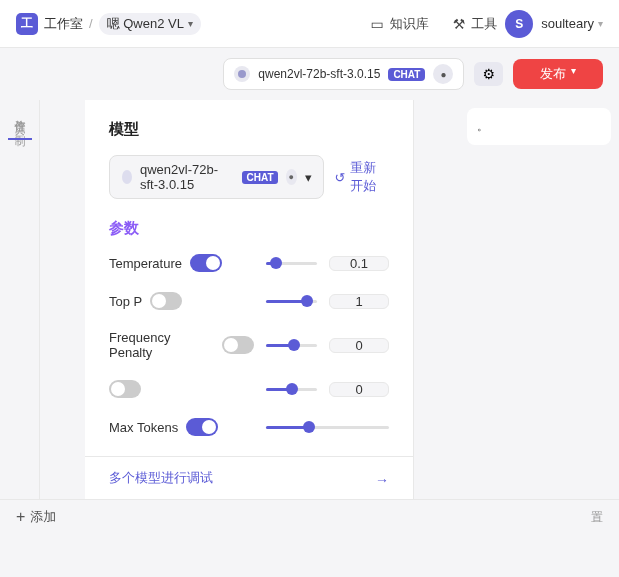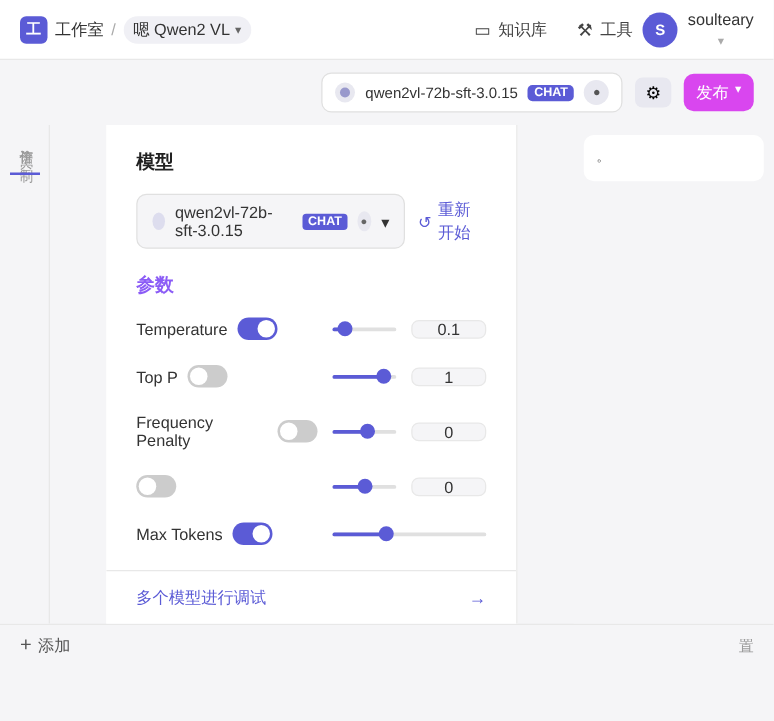--- a/index.html
+++ b/index.html
@@ -89,21 +89,20 @@
       color: white;
       font-size: 12px;
       font-weight: bold;
     }
     .user-name {
       font-size: 13px;
       color: #333;
       display: flex;
       align-items: center;
       gap: 4px;
-      flex-direction: column;
     }
     .user-name .arrow { color: #aaa; font-size: 10px; }
 
     
     .sub-nav {
       background: #f5f5f7;
       padding: 10px 16px;
       display: flex;
       align-items: center;
       justify-content: flex-end;
@@ -149,24 +148,24 @@
       color: #555;
     }
     .settings-btn {
       background: #e8e8f0;
       border-radius: 6px;
       padding: 4px 8px;
       font-size: 14px;
       cursor: pointer;
     }
     .publish-btn {
-      background: #d946ef;
+      background: #ef4444;
       color: white;
       border-radius: 8px;
-      padding: 6px 10px;
+      padding: 6px 27px;
       font-size: 13px;
       display: flex;
       align-items: flex-start;
       gap: 5px;
       cursor: pointer;
     }
     .publish-btn .arrow { font-size: 10px; }
 
     
     .left-strip {

